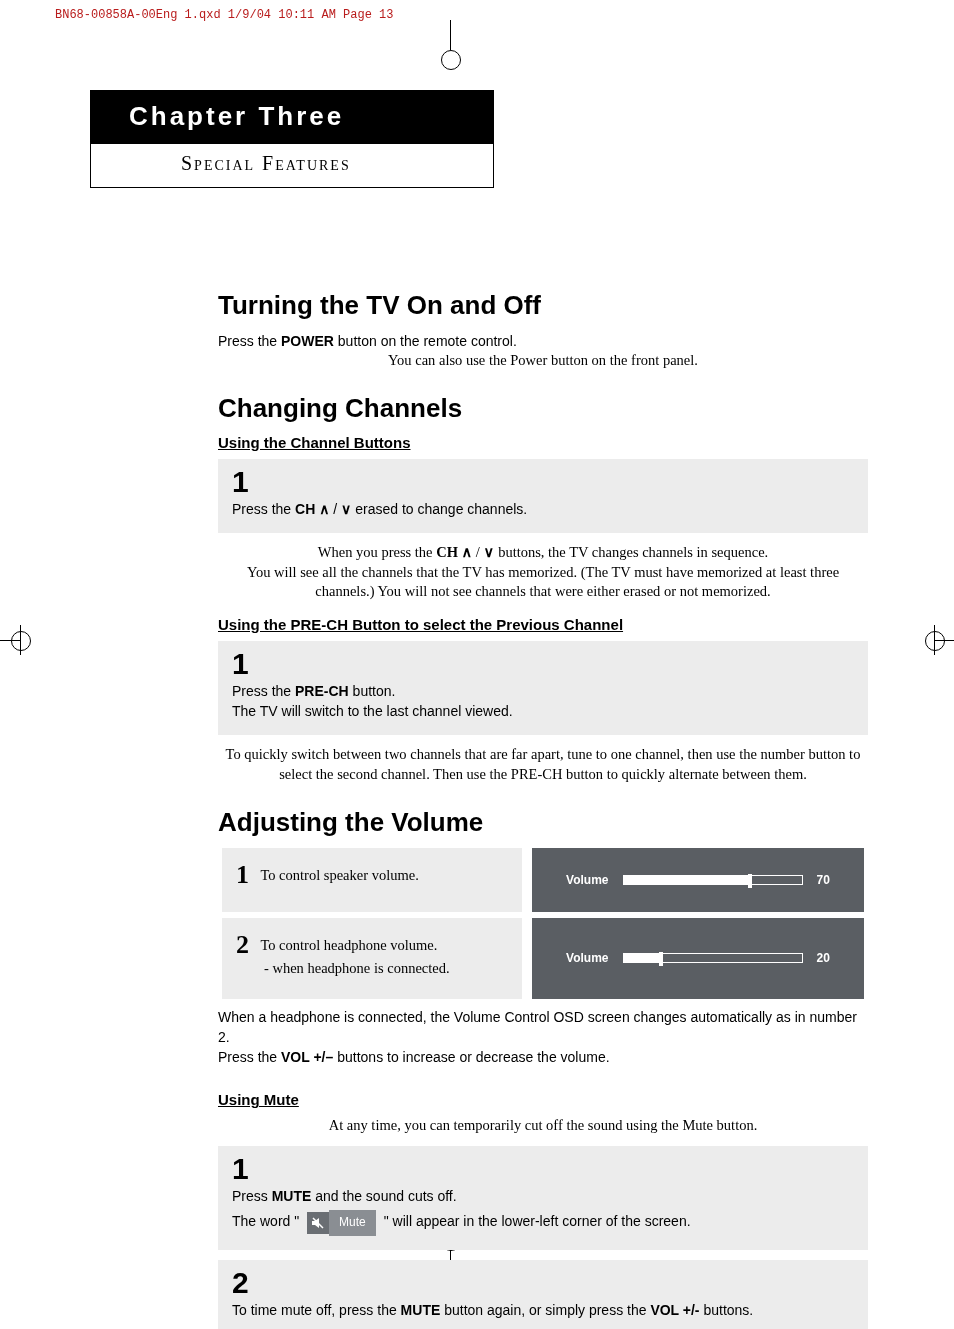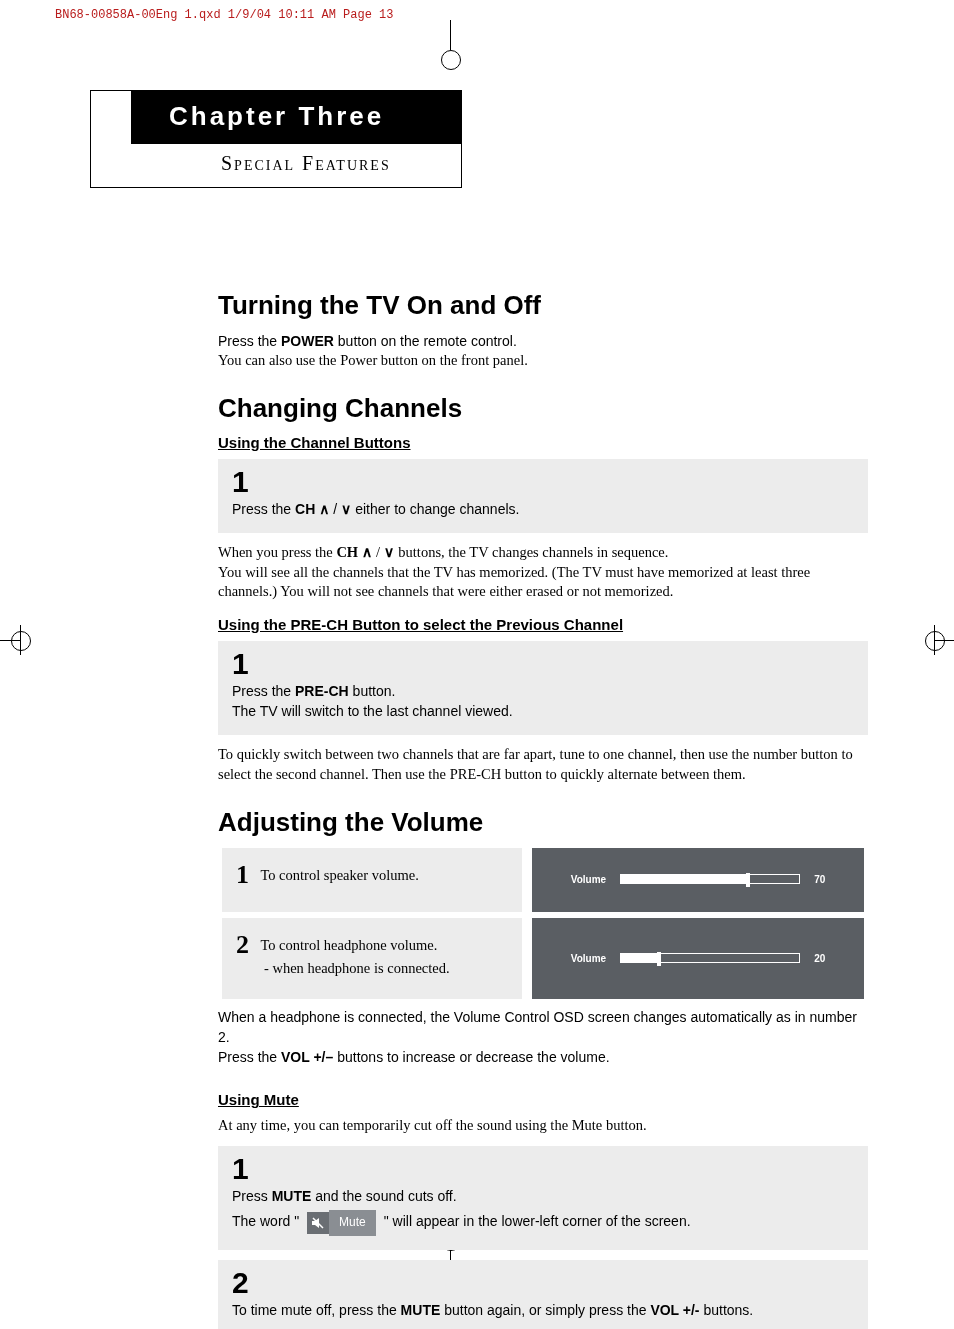--- a/index.html
+++ b/index.html
@@ -60,23 +60,22 @@
   }
   .crop-right .h { position:absolute; width:30px; height:1px; background:#000; left:0px; }
   .crop-right .v { position:absolute; width:1px; height:30px; background:#000; top:-15px; }
 
   .page {
     position: absolute;
     left: 90px; top: 90px;
     width: 780px;
   }
   .chapter-box {
-    width: 372px;
+    width: 404px;
     border: 1px solid #000;
-    padding-left: 40px;
   }
   .chapter-title {
     background: #000; color: #fff;
     font-size: 26px; font-weight: bold;
     letter-spacing: 3px;
     padding: 10px 20px 12px 38px;
   }
   .chapter-sub {
     font-variant: small-caps;
     font-size: 20px;
@@ -96,21 +95,21 @@
     margin-bottom: 10px;
   }
   h3 {
     font-size: 15px;
     font-weight: bold;
     margin-top: 6px;
     margin-bottom: 8px;
     text-decoration: underline;
   }
   .plain { font-size: 14px; line-height: 1.45; }
-  .serif { font-family: Georgia, 'Times New Roman', serif; font-size: 14.5px; line-height: 1.35; }
+  .serif { font-family: Georgia, 'Times New Roman', serif; font-size: 14.5px; line-height: 1.35; text-align: center; }
   .step-box {
     background: #ececec;
     padding: 8px 14px 14px 14px;
     margin: 6px 0 10px 0;
   }
   .step-num {
     font-size: 30px;
     font-weight: bold;
     line-height: 1;
     margin-bottom: 2px;
@@ -136,22 +135,22 @@
   .vol-sub { margin-left: 28px; }
   .vol-right {
     flex: 1;
     background: #5a5e63;
     position: relative;
     display: flex;
     align-items: center;
     justify-content: center;
   }
   .vol-bar-wrap {
-    display: flex; align-items: flex-start; gap: 14px;
-    color: #fff; font-size: 10px; font-weight: bold;
+    display: flex; align-items: center; gap: 14px;
+    color: #fff; font-size: 12px; font-weight: bold;
   }
   .vol-track {
     width: 180px; height: 10px;
     border: 1px solid #fff;
     position: relative;
     background: transparent;
   }
   .vol-fill {
     position: absolute; left: 0; top: 0; bottom: 0;
     background: #fff;
@@ -211,21 +210,21 @@
 
     <h2>Changing Channels</h2>
     <h3>Using the Channel Buttons</h3>
 
     <div class="step-box">
       <div class="step-num">1</div>
       <p class="plain">
         <span>Press the </span><b>CH</b>
         <span class="chev"> ∧</span> /
         <span class="chev">∨ </span>
-        <span> either to change channels.</span>
+        <span> erased to change channels.</span>
       </p>
     </div>
 
     <p class="serif">
       <span>When you press the </span><b>CH</b>
       <span class="chev"> ∧</span> /
       <span class="chev">∨ </span>
       <span> buttons, the TV changes channels in sequence.</span>
     </p>
     <p class="serif">You will see all the channels that the TV has memorized. (The TV must have  memorized at least three channels.) You will not see channels that were either erased or not memorized.</p>

